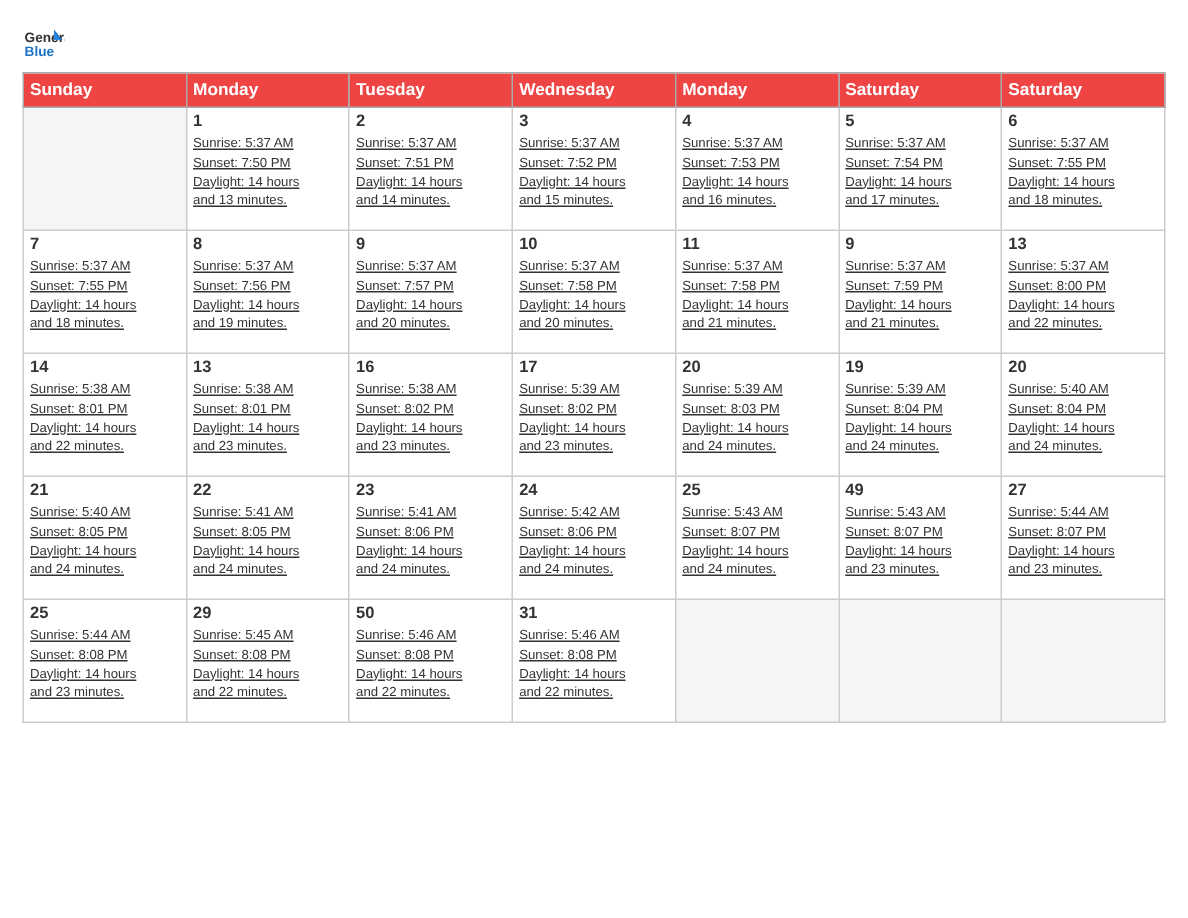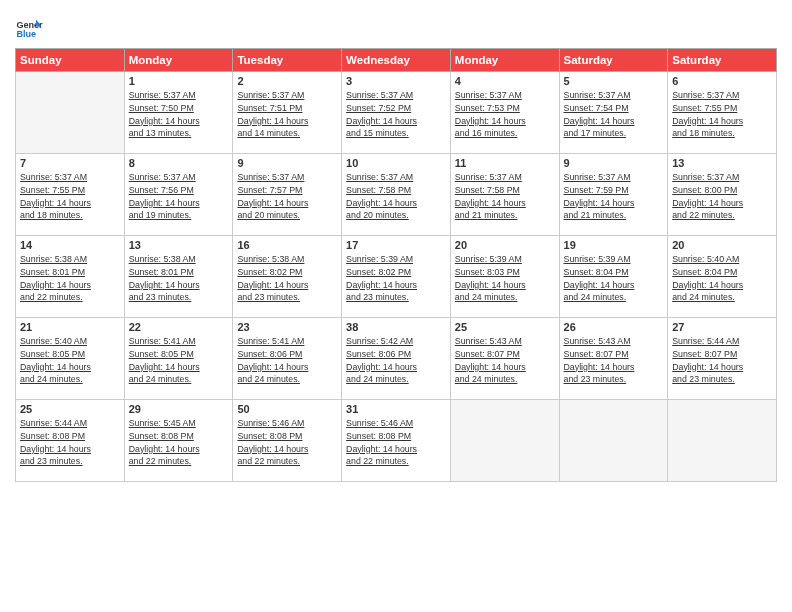--- a/index.html
+++ b/index.html
@@ -211,29 +211,29 @@
           </td>
           <td>
             <span class="day-num">22</span>
             <div class="day-info">Sunrise: 5:41 AM<br>Sunset: 8:05 PM<br>Daylight: 14 hours<br>and 24 minutes.</div>
           </td>
           <td>
             <span class="day-num">23</span>
             <div class="day-info">Sunrise: 5:41 AM<br>Sunset: 8:06 PM<br>Daylight: 14 hours<br>and 24 minutes.</div>
           </td>
           <td>
-            <span class="day-num">38</span>
+            <span class="day-num">24</span>
             <div class="day-info">Sunrise: 5:42 AM<br>Sunset: 8:06 PM<br>Daylight: 14 hours<br>and 24 minutes.</div>
           </td>
           <td>
             <span class="day-num">25</span>
             <div class="day-info">Sunrise: 5:43 AM<br>Sunset: 8:07 PM<br>Daylight: 14 hours<br>and 24 minutes.</div>
           </td>
           <td>
-            <span class="day-num">26</span>
+            <span class="day-num">49</span>
             <div class="day-info">Sunrise: 5:43 AM<br>Sunset: 8:07 PM<br>Daylight: 14 hours<br>and 23 minutes.</div>
           </td>
           <td>
             <span class="day-num">27</span>
             <div class="day-info">Sunrise: 5:44 AM<br>Sunset: 8:07 PM<br>Daylight: 14 hours<br>and 23 minutes.</div>
           </td>
         </tr>
         <tr>
           <td>
             <span class="day-num">25</span>

